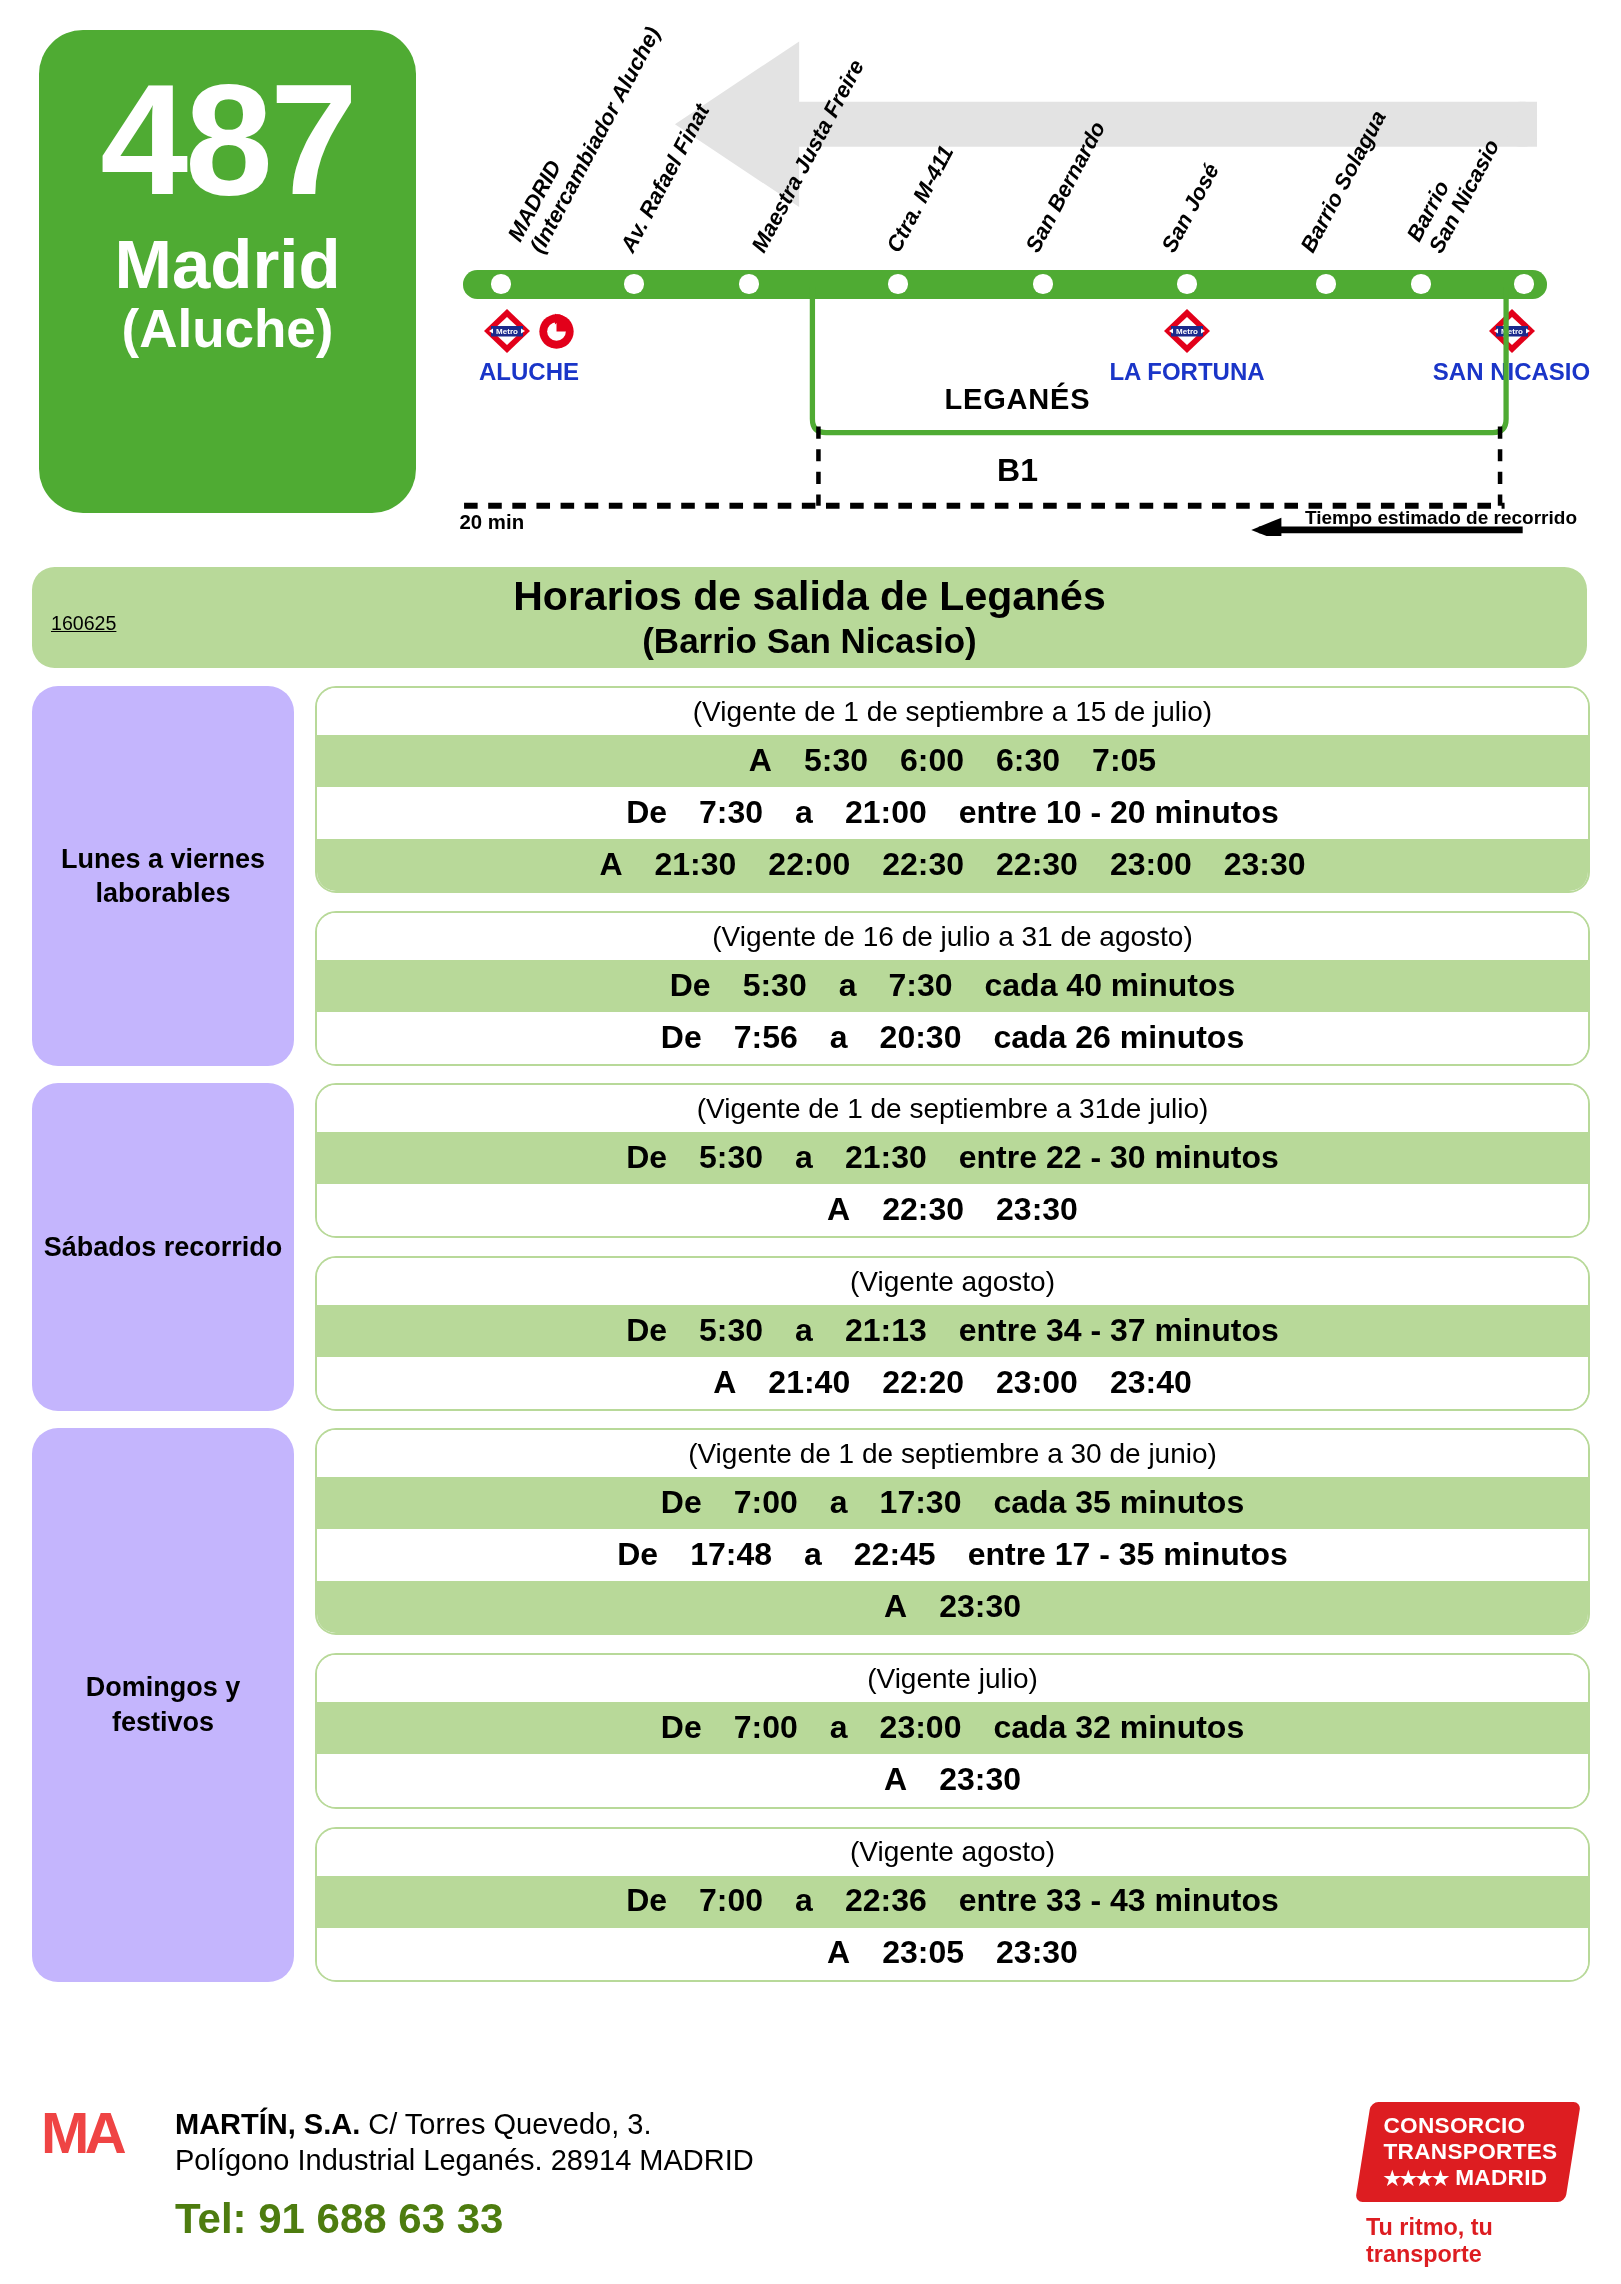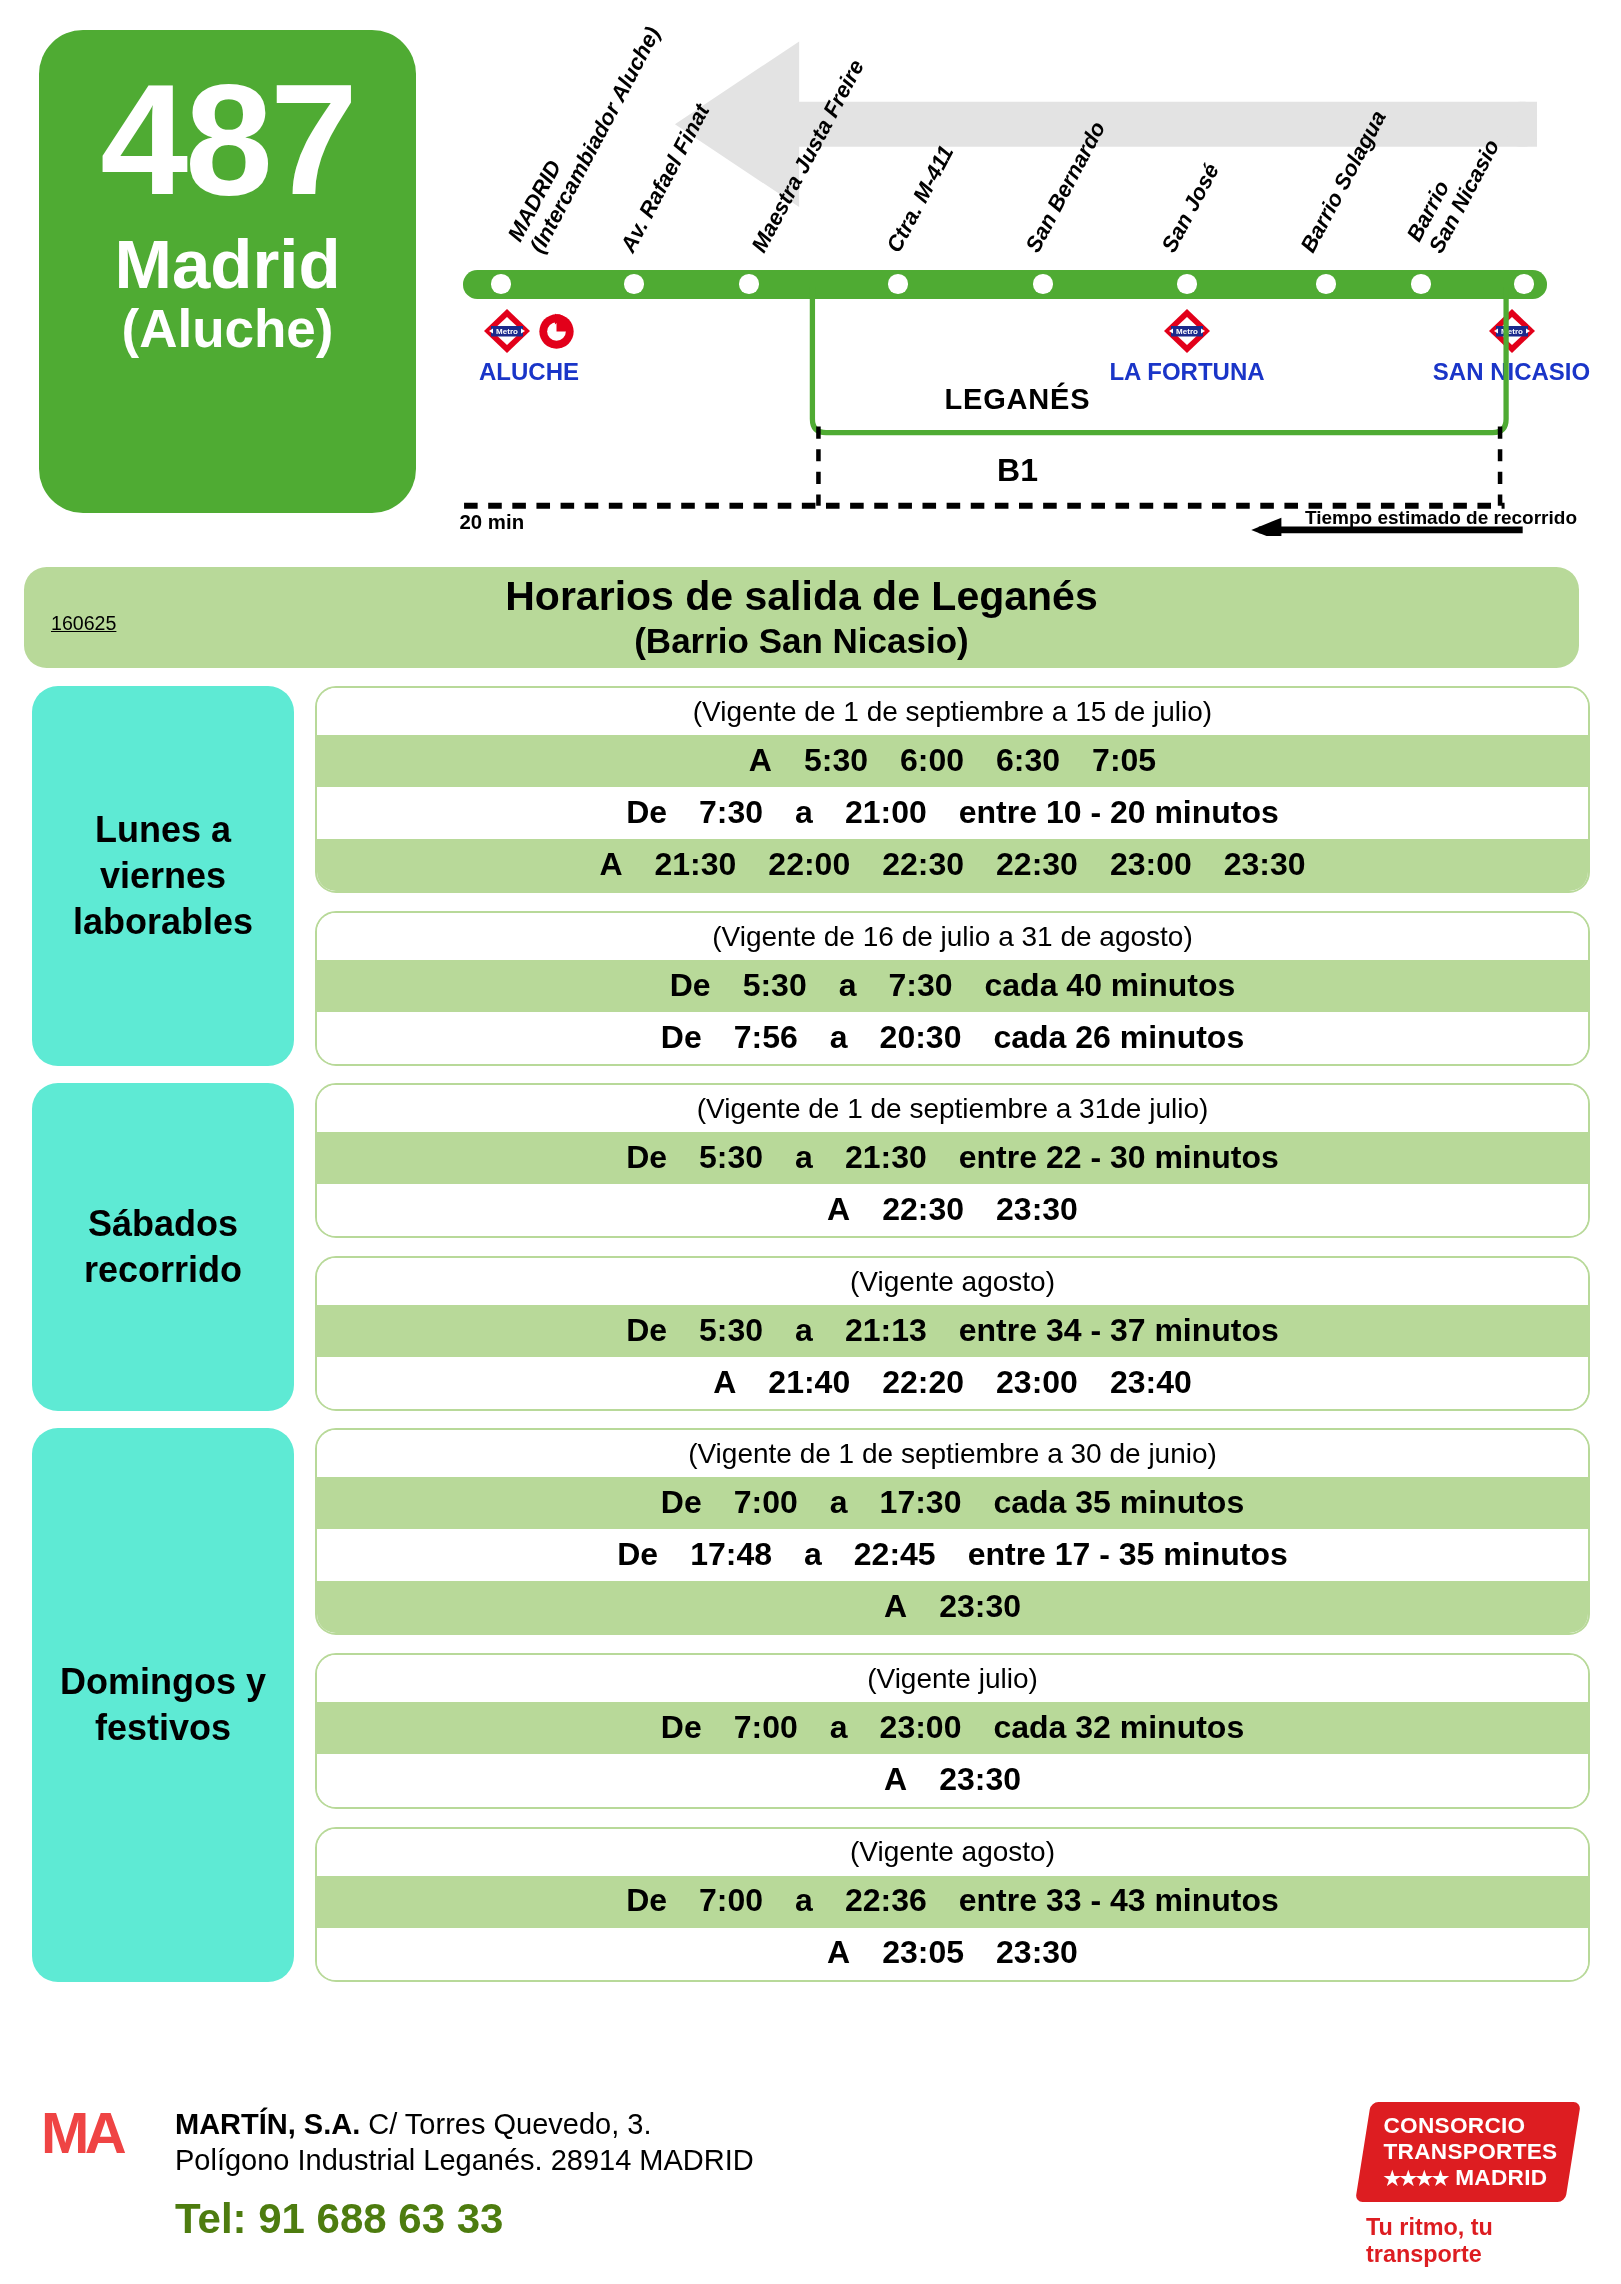--- a/index.html
+++ b/index.html
@@ -100,44 +100,44 @@
     position: absolute; left: 7.5px; top: 511px;
     font-size: 20.4px; font-weight: bold; color: #000;
   }
   .est-note {
     position: absolute; right: 6px; top: 507px;
     font-size: 19px; font-weight: bold; color: #000;
   }
 
   
   .title-banner {
-    position: absolute; left: 24px; top: 567px;
+    position: absolute; left: 32px; top: 567px;
     width: 1555px; height: 101px;
     background: #b8d999;
     border-radius: 22.6px;
     display: flex; align-items: center; justify-content: center;
   }
   .title-banner .t1 { font-size: 41px; font-weight: bold; color: #000; line-height: 1.16; text-align: center; }
   .title-banner .t2 { font-size: 35px; font-weight: bold; color: #000; line-height: 1.16; text-align: center; }
   .doc-code {
     position: absolute; left: 53px; top: 45px;
     font-size: 19.6px; color: #000;
   }
 
   
   .schedule { position: absolute; left: 0; top: 686px; width: 1622px; }
 
   .day-row { display: flex; margin-bottom: 16.6px; }
   .day-label {
     width: 262px; flex: 0 0 262px;
     margin-left: 32px;
-    background: #5eead4;
+    background: #c4b5fd;
     border-radius: 26px;
     display: flex; align-items: center; justify-content: center;
-    font-size: 36px; font-weight: bold; color: #000;
+    font-size: 27px; font-weight: bold; color: #000;
     text-align: center; line-height: 1.28;
   }
   .day-blocks { flex: 1; margin-left: 21px; margin-right: 32px; }
 
   .block {
     border: 2.3px solid #b8d999;
     border-radius: 21px;
     overflow: hidden;
     margin-bottom: 18px;
     background: #fff;

